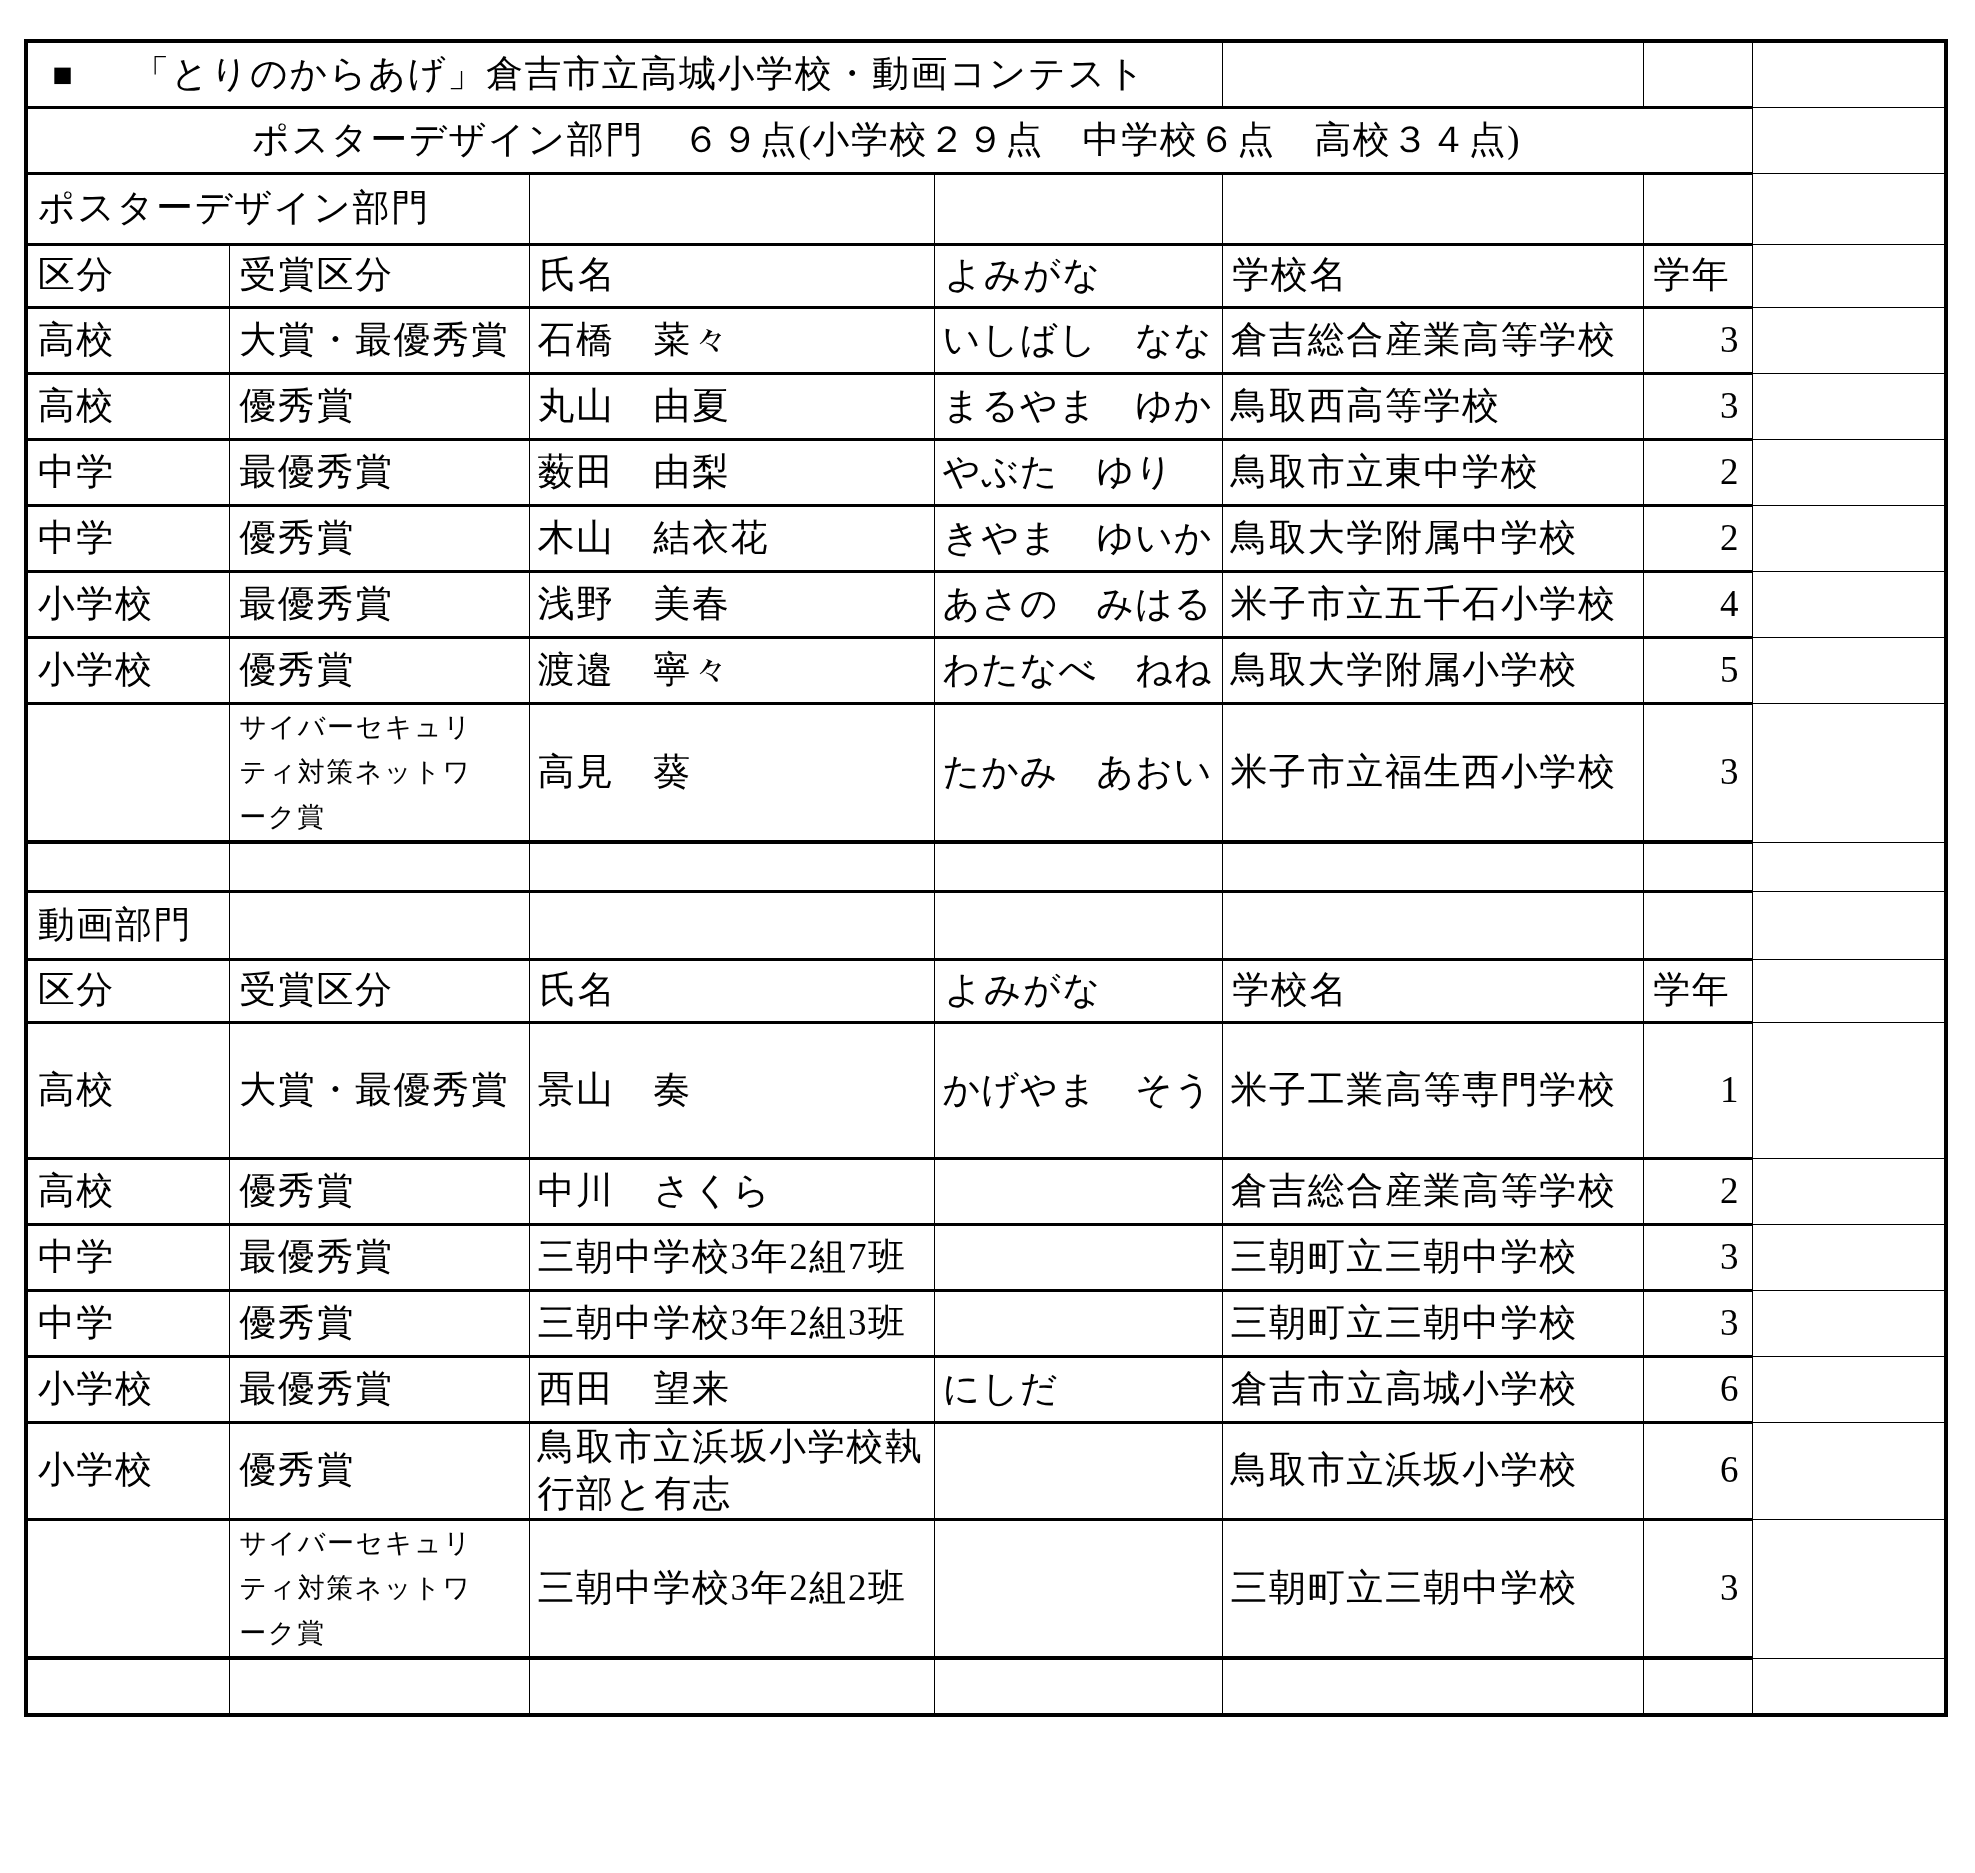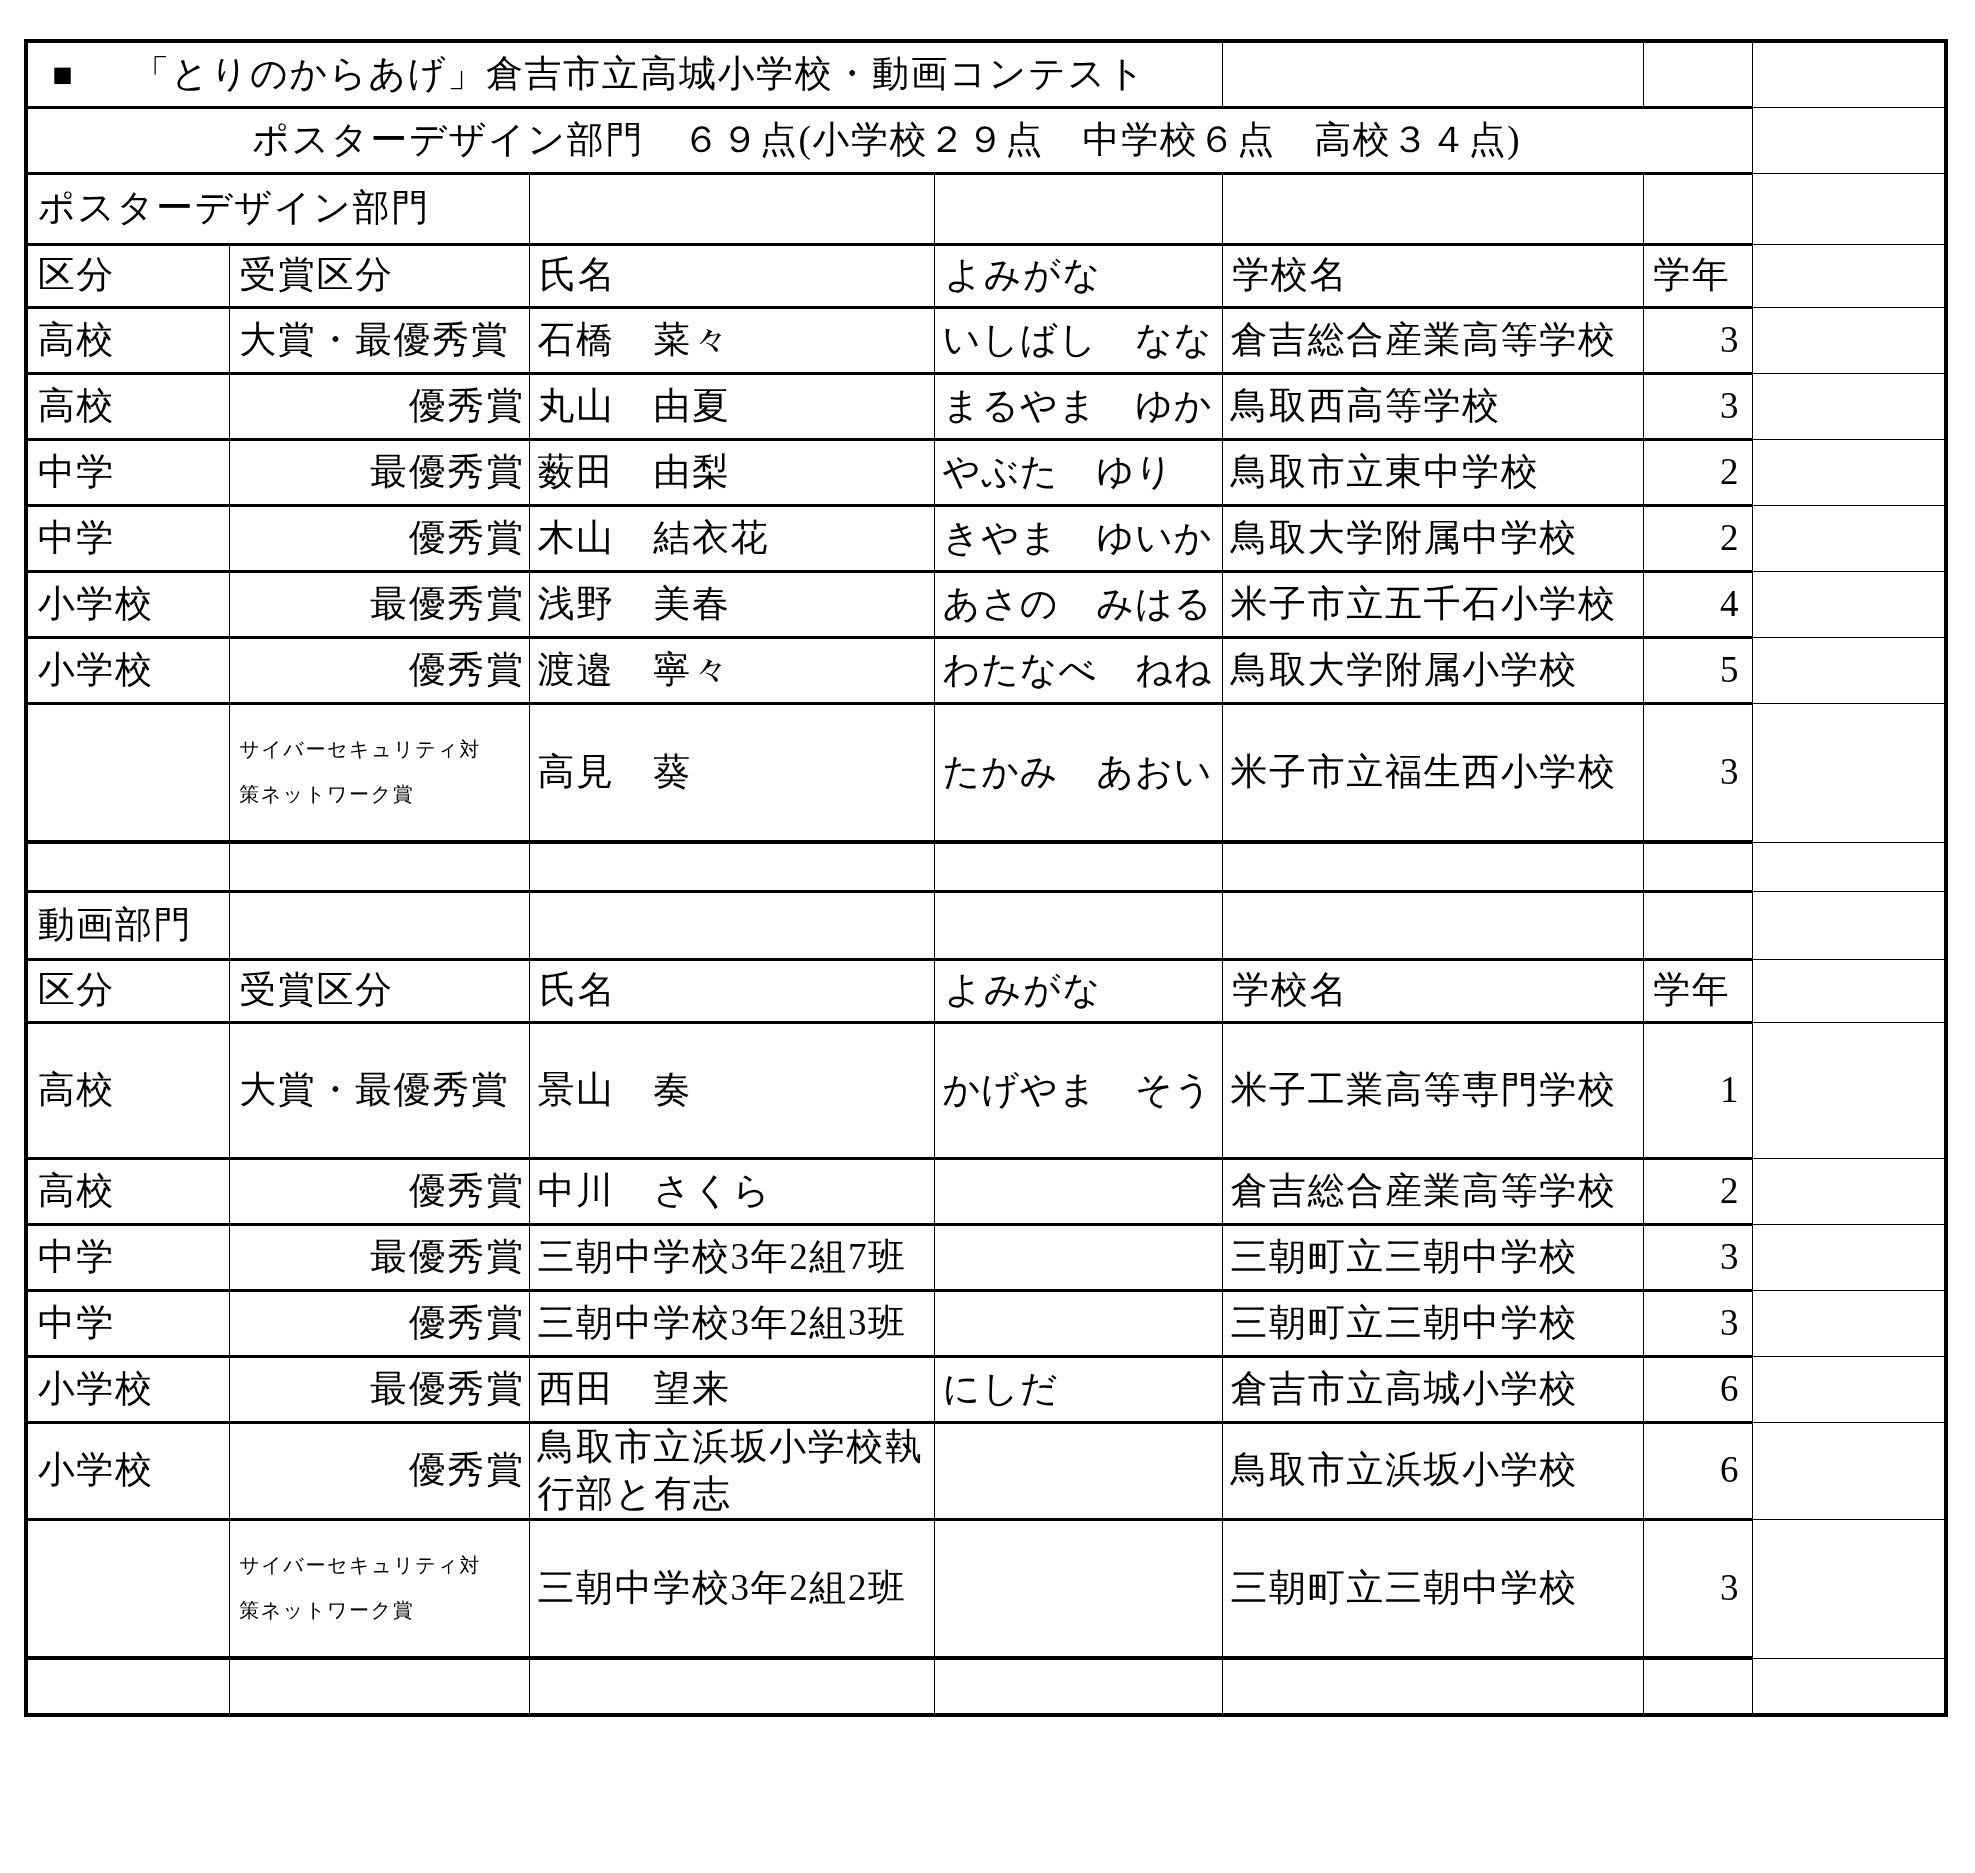--- a/index.html
+++ b/index.html
@@ -28,24 +28,24 @@
   .bullet { font-size:34px; padding-left:14.6px; }
   .title-text { margin-left:58px; }
   td.info-cell { padding-left:58px; }
   .info-label { display:inline-block; width:356px; }
   td.center-cell { text-align:center; padding-left:0; }
 
   td.name-cell  { padding:0 6.5px 0 8px; }
   td.yomi-cell  { padding:0 3.2px 0 8px; letter-spacing:0.8px; }
   td.school-cell{ padding:0 4.9px 0 8px; }
   td.num-cell   { text-align:right; padding-right:11.3px; }
-  td.award-r    { text-align:right; padding-right:4px; }
+  td.award-r    { padding-right:4px; }
   td.award-l    { text-align:left; }
   td.award-small{
-    font-size:20px; line-height:45px; letter-spacing:1.6px;
+    font-size:27px; line-height:45px; letter-spacing:1.6px;
     padding-right:42px; text-align:left;
   }
 </style>
 </head>
 <body>
 
 <table class="doc">
   <colgroup>
     <col style="width:203px">
       <col style="width:300px">

